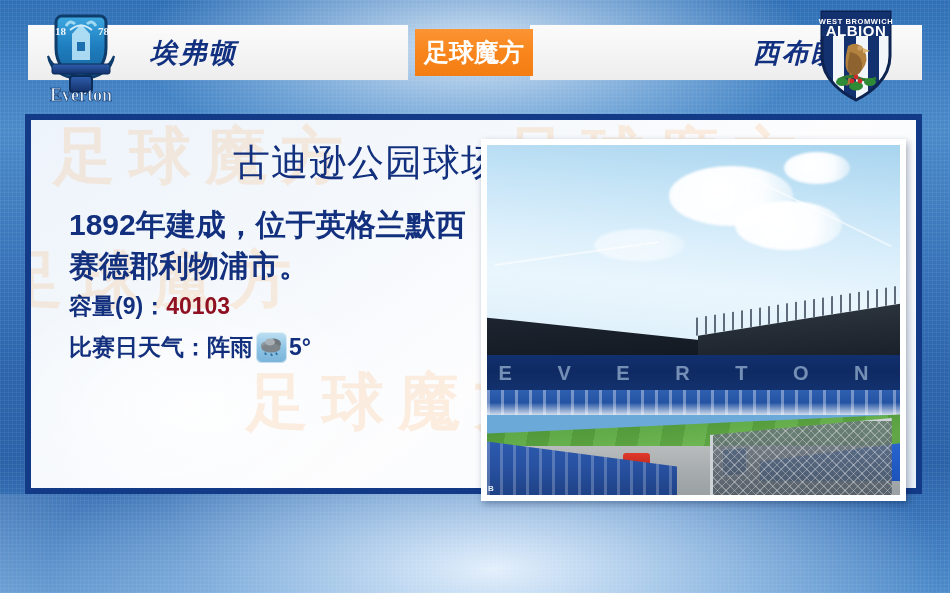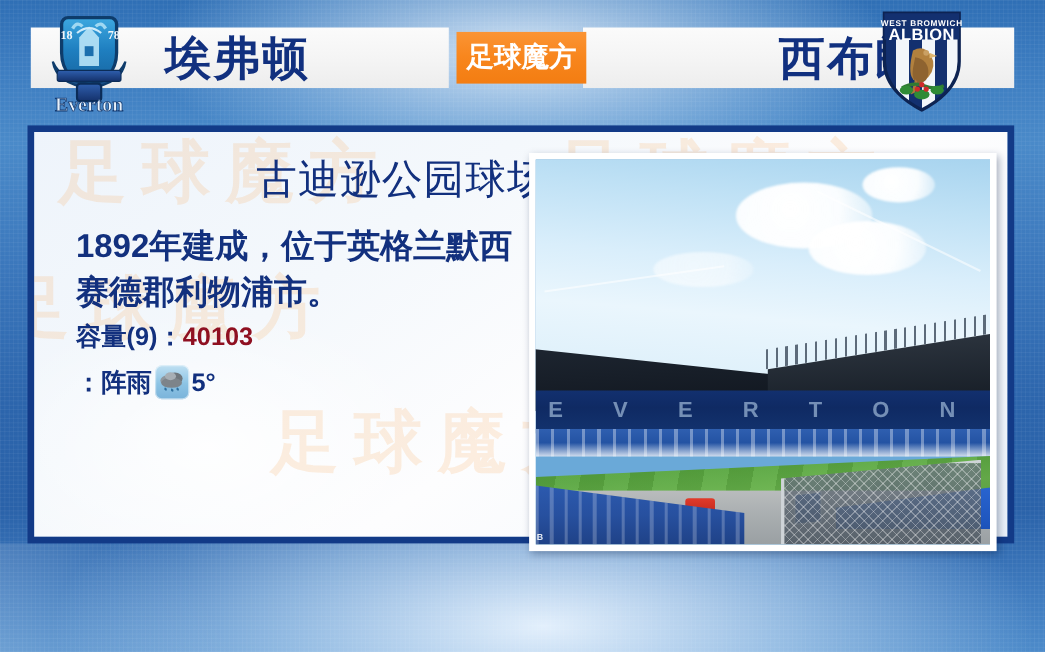--- a/index.html
+++ b/index.html
@@ -37,27 +37,27 @@
     position: absolute; top: 25px; height: 55px;
     background: linear-gradient(180deg,#fbfbfb 0%, #f4f4f4 55%, #ededed 100%);
   }
   #hdr-bar-left  { left: 28px;  width: 380px; }
   #hdr-bar-right { left: 530px; width: 392px; }
 
   #home-crest {
     position: absolute; left: 32px; top: 4px; width: 98px; height: 100px;
   }
   #away-crest {
-    position: absolute; left: 788px; top: 2px; width: 100px; height: 103px;
+    position: absolute; left: 806px; top: 2px; width: 100px; height: 103px;
   }
 
   .team-name {
     position: absolute; top: 30px; height: 46px; line-height: 46px;
-    font-size: 42px; font-weight: bold; color: #11307f;
-    letter-spacing: 2px; white-space: nowrap;
+    font-size: 27px; font-weight: bold; color: #11307f;
+    letter-spacing: 2px; white-space: nowrap; font-style: italic;
   }
   #home-name { left: 150px; }
   #away-name { right: 110px; text-align: right; }
 
   #brand-logo {
     position: absolute; left: 415px; top: 29px; width: 118px; height: 47px;
     background: linear-gradient(180deg,#fb9434 0%,#f8861d 48%,#f37d12 100%);
     color: #ffffff; font-size: 25px; font-weight: bold;
     line-height: 47px; text-align: center; letter-spacing: 0px;
     white-space: nowrap;
@@ -343,20 +343,21 @@
 
       <div id="stadium-desc">1892年建成，位于英格兰默西赛德郡利物浦市。</div>
 
       <div class="stat-line">
         <span>容量(9)</span><span>：</span><span class="stat-val">40103</span>
       </div>
 
 
 
       <div id="weather-line">
+        <span>比赛日天气</span>
           <span>：</span>
           <span>阵雨</span>
         <span id="weather-icon">
           <svg width="27" height="27" viewBox="0 0 27 27">
             <g>
               <ellipse cx="9" cy="12" rx="6.2" ry="4.6" fill="#8f969c"></ellipse>
               <ellipse cx="16" cy="10" rx="7.0" ry="5.4" fill="#6f767c"></ellipse>
               <ellipse cx="13" cy="14" rx="9.5" ry="4.6" fill="#7d848a"></ellipse>
               <ellipse cx="12" cy="8" rx="5.0" ry="3.6" fill="#a7aeb4"></ellipse>
             </g>

